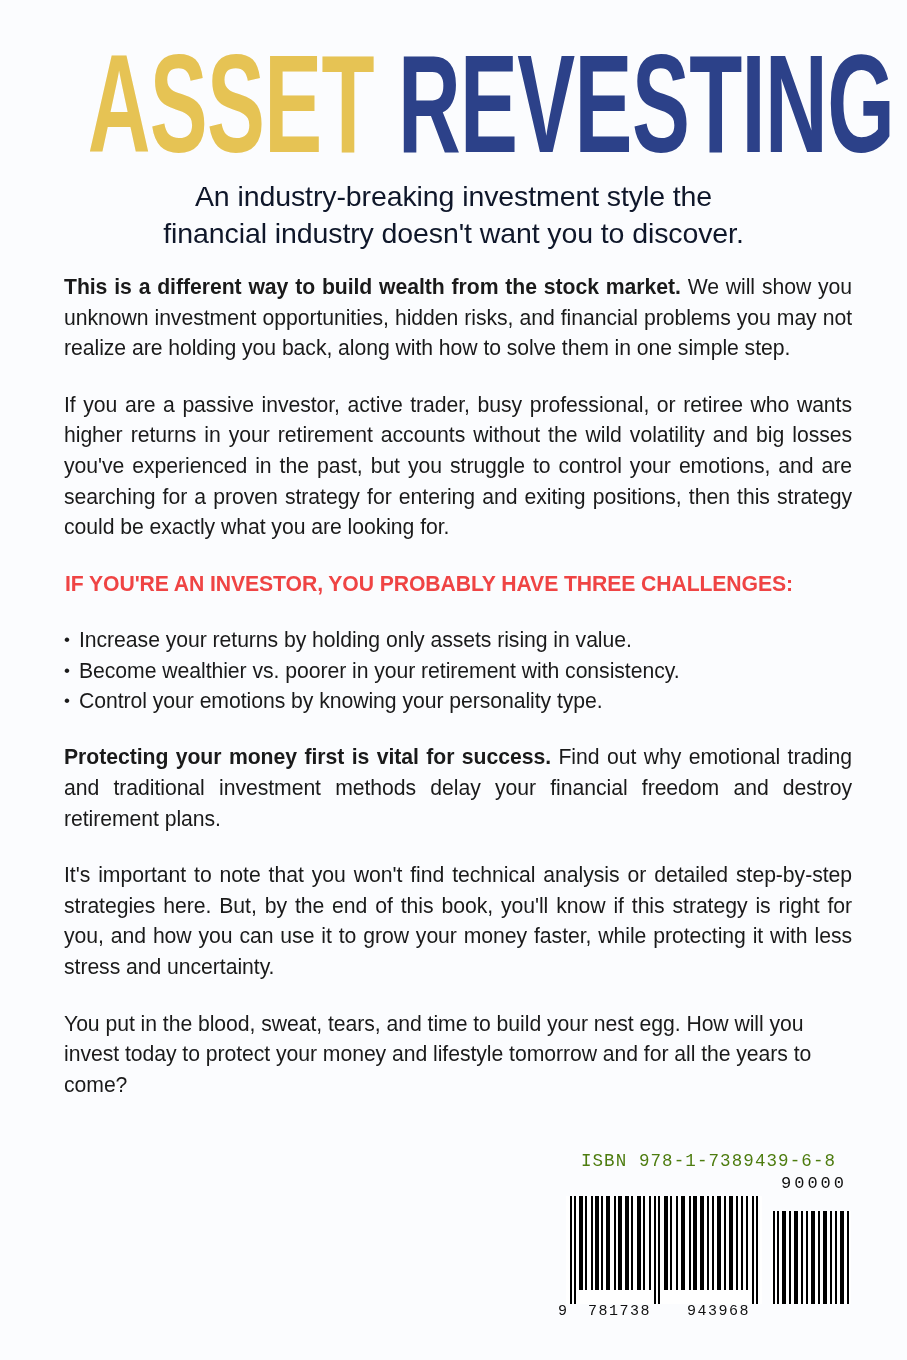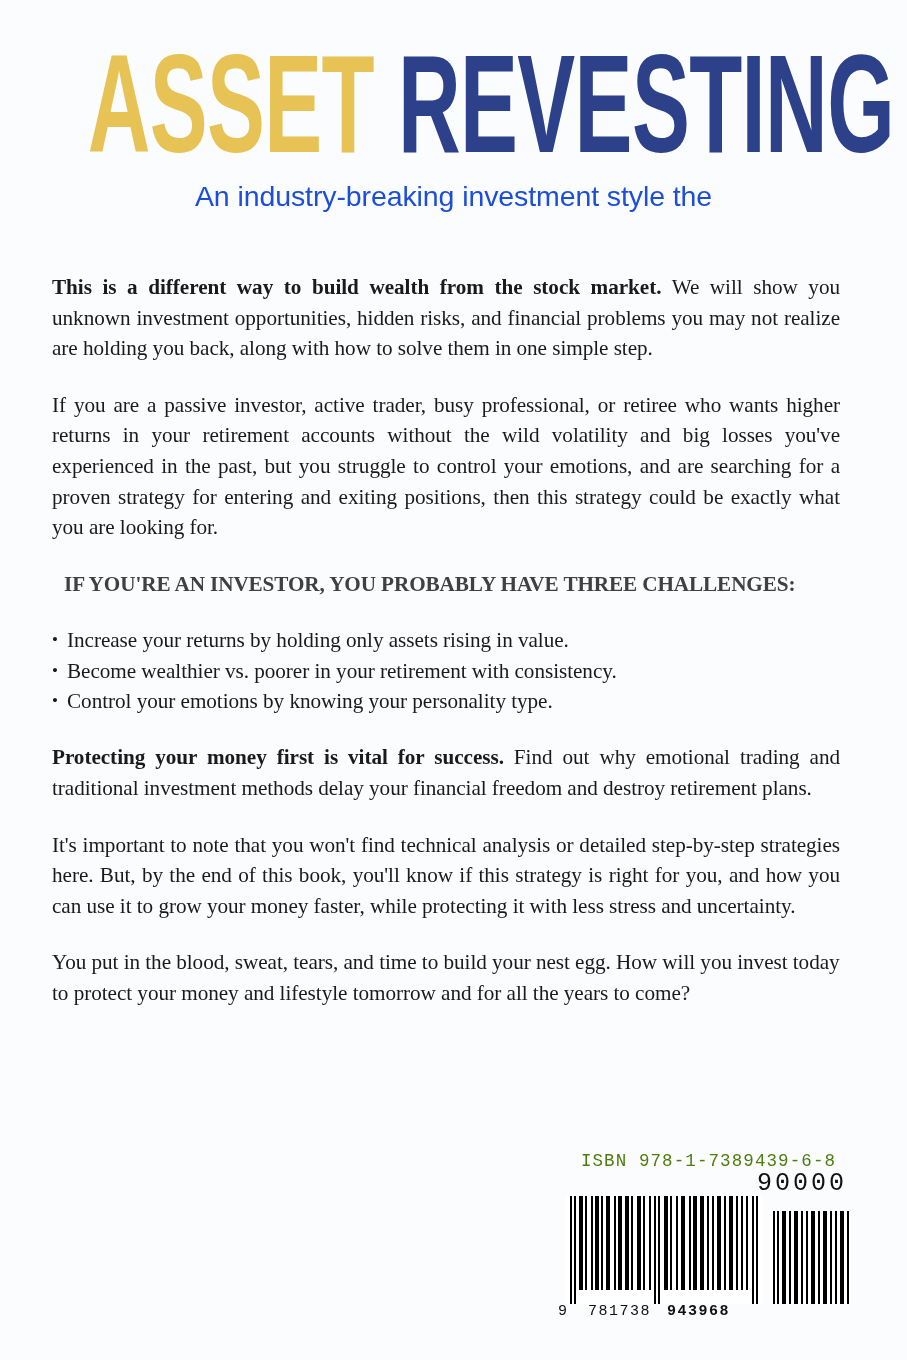--- a/index.html
+++ b/index.html
@@ -47,56 +47,55 @@
 
   
   .subtitle {
     position: absolute;
     top: 178px;
     left: 0;
     width: 907px;
     text-align: center;
     font-size: 28.5px;
     line-height: 37px;
-    color: #1d4ed8;
+    color: #0f172a;
     font-weight: 400;
     letter-spacing: -0.1px;
   }
   .subtitle span { display: block; }
 
   
   .body-col {
     position: absolute;
     top: 272px;
-    left: 52px;
+    left: 64px;
     width: 788px;
     color: #1a1a1a;
-    font-family: Liberation Serif, serif;
   }
 
   p.para {
     margin: 0 0 26px 0;
     font-size: 21.2px;
     line-height: 30.6px;
     text-align: justify;
     text-justify: inter-word;
     letter-spacing: -0.05px;
   }
   p.para.ragged { text-align: left; }
   p.para:last-child { margin-bottom: 4px; }
   .lead { font-weight: 700; }
 
   .section { margin: 0 0 26px 0; }
   h2.sec-head {
-    margin: 0 0 2px 12px;
+    margin: 0 0 2px 1px;
     font-size: 21.2px;
     line-height: 30.5px;
     font-weight: 700;
     letter-spacing: -0.1px;
-    color: #404040;
+    color: #ef4444;
   }
   ul.bullets {
     list-style: none;
     margin: 0;
     padding: 0;
   }
   ul.bullets li {
     font-size: 21.2px;
     line-height: 30.4px;
     letter-spacing: -0.05px;
@@ -124,21 +123,21 @@
     font-size: 17.5px;
     letter-spacing: 1.1px;
     color: #4d7c0f;
     text-align: center;
     width: 100%;
     height: 22px;
     line-height: 22px;
   }
   .addon-text {
     font-family: "Liberation Mono", "DejaVu Sans Mono", monospace;
-    font-size: 25px;
+    font-size: 17px;
     letter-spacing: 3px;
     color: #111;
     text-align: right;
     padding-right: 4px;
     height: 24px;
     line-height: 24px;
   }
   .bars-row {
     position: relative;
     height: 108px;
@@ -168,33 +167,34 @@
     position: absolute;
     font-family: "Liberation Mono", "DejaVu Sans Mono", monospace;
     font-size: 15px;
     letter-spacing: 1.5px;
     color: #111;
     top: 0;
     line-height: 18px;
   }
   .dg-a { left: -8px; }
   .dg-b { left: 22px; }
-  .dg-c { left: 101px; font-weight: bold; }
+  .dg-c { left: 121px; }
 </style>
 </head>
 <body>
 
 <div class="page">
 
   <div class="title-block">
     <span class="title-word title-gold">ASSET</span><span class="title-word title-blue">REVESTING</span>
   </div>
 
   <div class="subtitle">
     <span>An industry-breaking investment style the</span>
+    <span>financial industry doesn't want you to discover.</span>
   </div>
 
   <div class="body-col">
 
     <p class="para"><span class="lead">This is a different way to build wealth from the stock market.</span><span> We will show you unknown investment opportunities, hidden risks, and financial problems you may not realize are holding you back, along with how to solve them in one simple step.</span></p>
 
     <p class="para">If you are a passive investor, active trader, busy professional, or retiree who wants higher returns in your retirement accounts without the wild volatility and big losses you've experienced in the past, but you struggle to control your emotions, and are searching for a proven strategy for entering and exiting positions, then this strategy could be exactly what you are looking for.</p>
 
     <div class="section">
       <h2 class="sec-head">IF YOU'RE AN INVESTOR, YOU PROBABLY HAVE THREE CHALLENGES:</h2>

